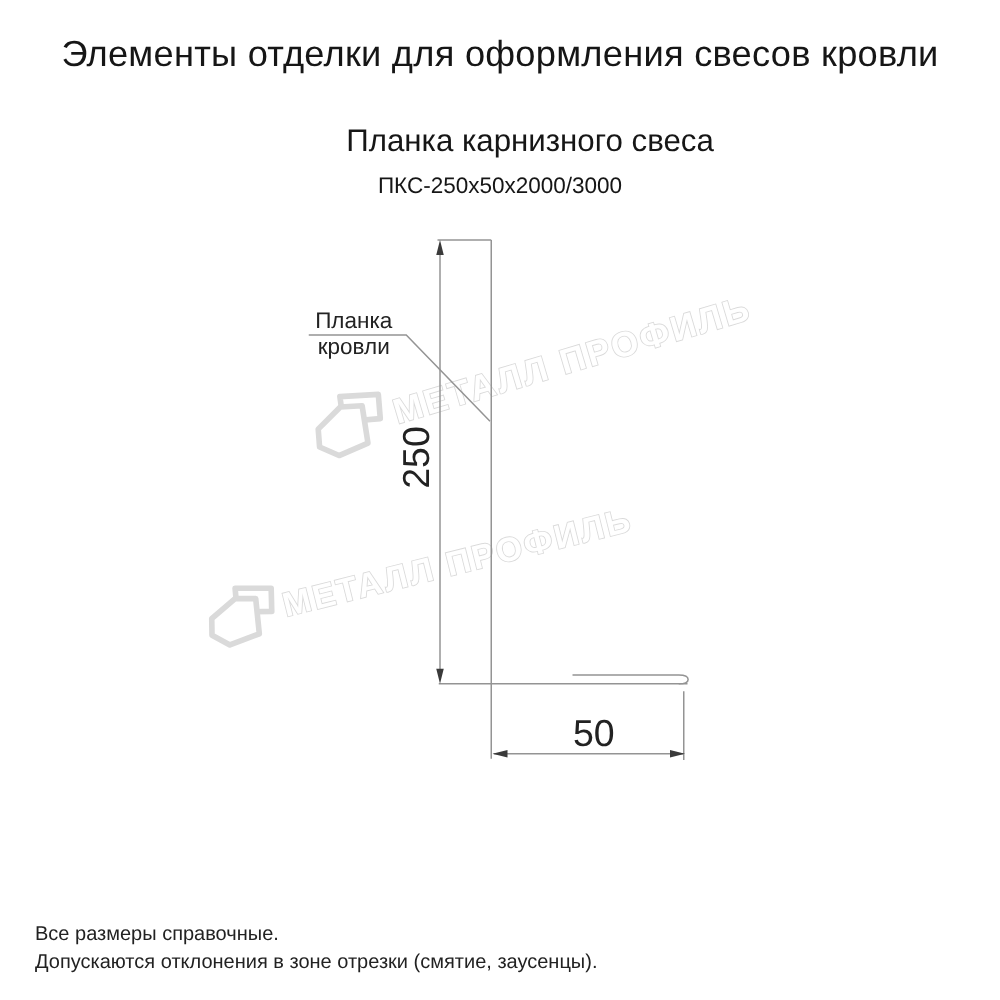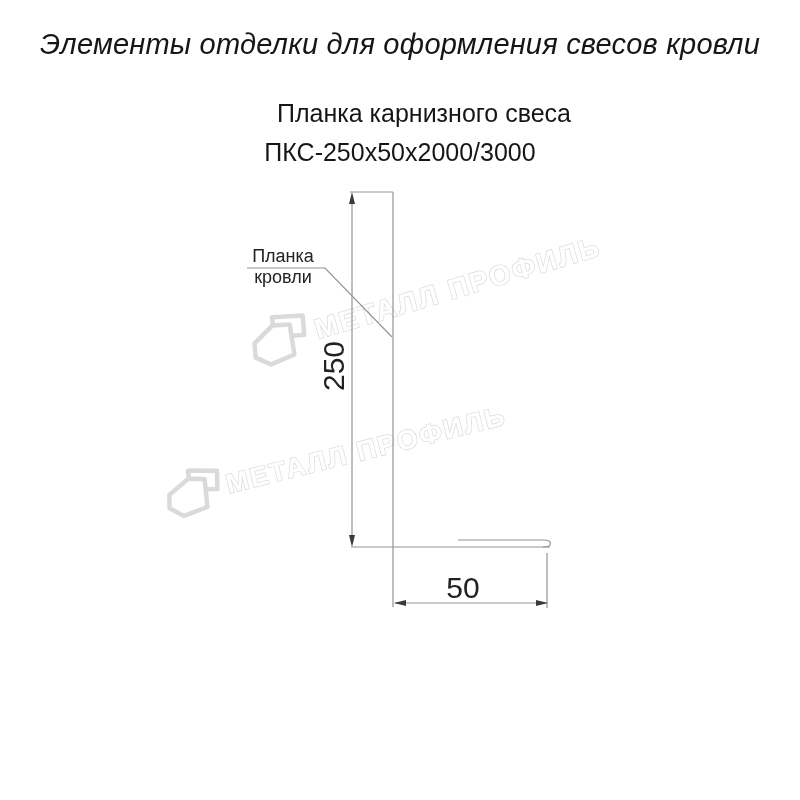--- a/index.html
+++ b/index.html
@@ -22,34 +22,33 @@
   .draw-layer { z-index: 2; }
   .txt-layer-item { z-index: 3; }
 
   .page-title {
     left: 0; right: 0; top: 28px;
     text-align: center;
     font-size: 29px;
     font-weight: 400;
     letter-spacing: 0.2px;
     color: #161616;
-    font-style: italic;
   }
   .product-subtitle {
     left: 0; right: 0; top: 99px;
     text-align: center;
     font-size: 25px;
     font-weight: 400;
     color: #161616;
     padding-left: 48px;
   }
   .product-code {
     left: 0; right: 0; top: 138px;
     text-align: center;
-    font-size: 25px;
+    font-size: 18px;
     font-weight: 400;
     color: #161616;
   }
   .face-label {
     left: 243px; top: 246px;
     width: 80px;
     text-align: center;
     font-size: 18px;
     line-height: 21px;
     color: #222222;
@@ -57,21 +56,21 @@
   .dim-label {
     font-size: 30px;
     color: #222222;
     white-space: nowrap;
   }
   .dim-250 {
     left: 334px; top: 366px;
     transform: translate(-50%, -50%) rotate(-90deg);
   }
   .dim-50 {
-    left: 463px; top: 588px;
+    left: 475px; top: 588px;
     transform: translate(-50%, -50%);
     text-align: right;
   }
   .footnotes {
     left: 28px; top: 737px;
     font-size: 16px;
     line-height: 22px;
     color: #222222;
   }
 </style>
@@ -134,14 +133,18 @@
 
   <div class="abs txt-layer-item face-label">
     <div>Планка</div>
     <div>кровли</div>
   </div>
 
   <div class="abs txt-layer-item dim-label dim-250">250</div>
 
   <div class="abs txt-layer-item dim-label dim-50">50</div>
 
+  <div class="abs txt-layer-item footnotes">
+    <div>Все размеры справочные.</div>
+    <div>Допускаются отклонения в зоне отрезки (смятие, заусенцы).</div>
+  </div>
 
 </div>
 
 </body></html>

